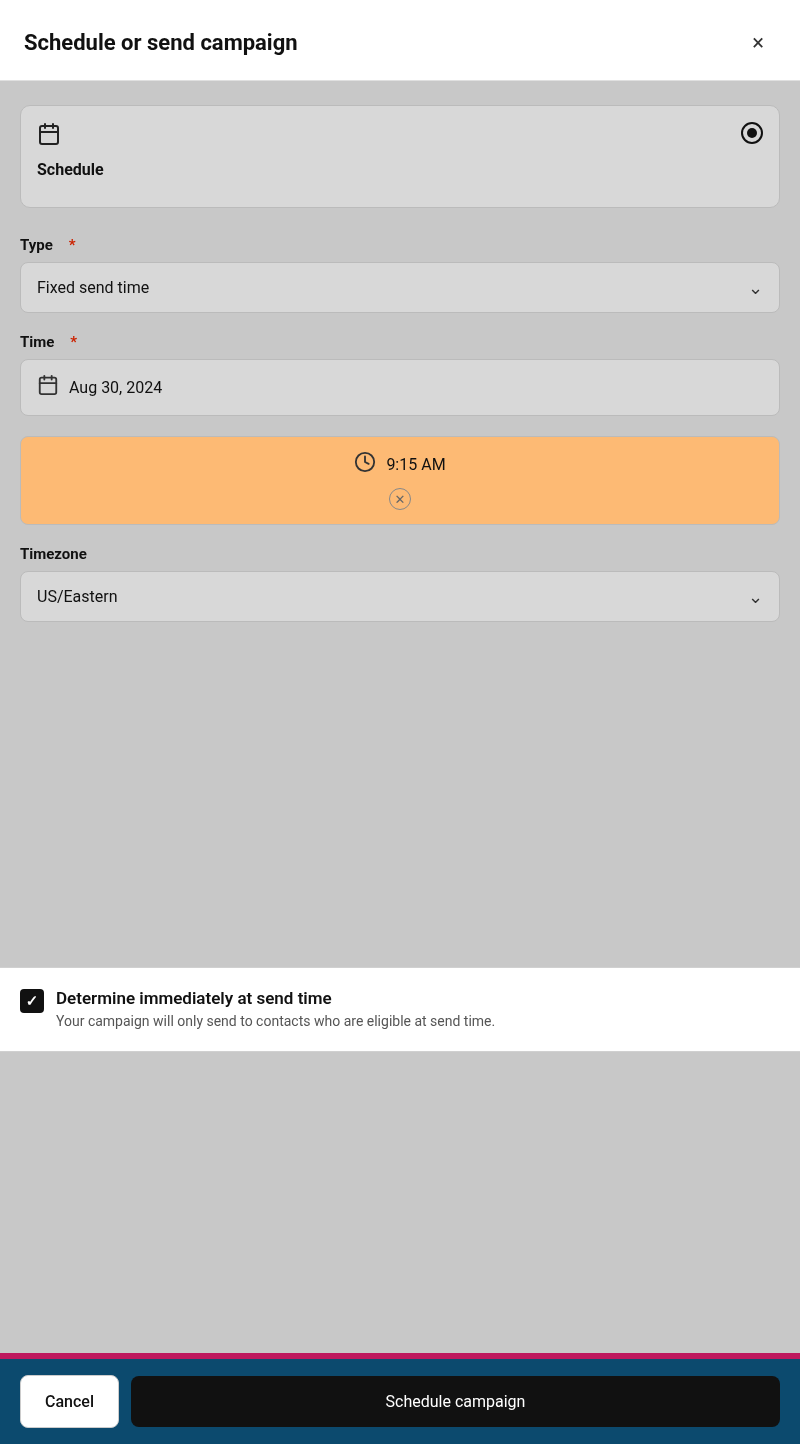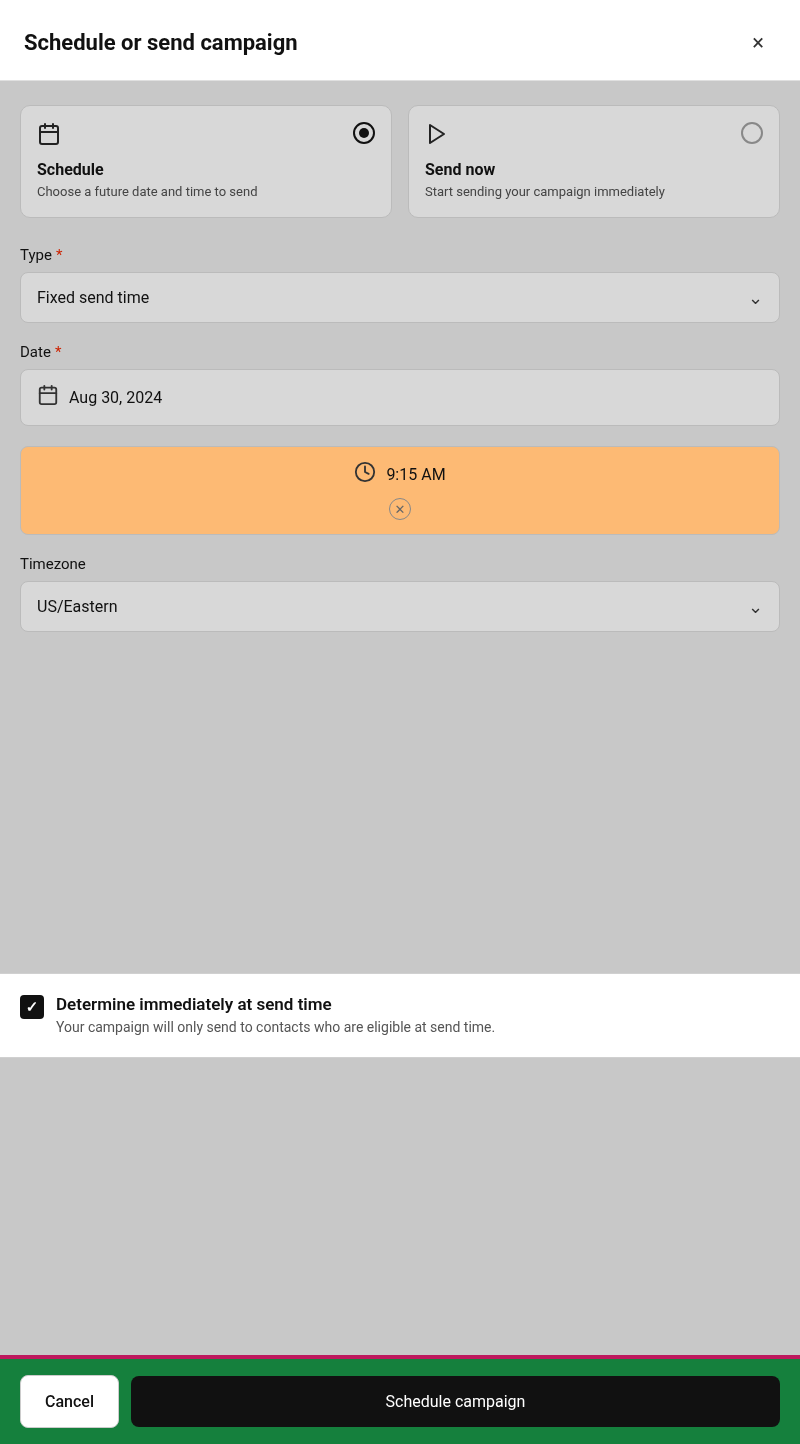--- a/index.html
+++ b/index.html
@@ -119,41 +119,41 @@
 
     .radio-indicator.empty {
       background: transparent;
       border: 2px solid #888;
     }
 
     .card-title {
       font-size: 16px;
       font-weight: 700;
       color: #111;
-      margin-bottom: 4px;
+      margin-bottom: 12px;
     }
 
     .card-desc {
       font-size: 13px;
       color: #444;
       line-height: 1.4;
     }
 
     .field-group {
       margin-bottom: 20px;
     }
 
     .field-label {
       font-size: 15px;
-      font-weight: 400;
+      font-weight: 700;
       color: #111;
       margin-bottom: 8px;
       display: flex;
       align-items: center;
-      gap: 4px;
+      gap: 16px;
     }
 
     .required-star {
       color: #cc2200;
       font-size: 15px;
     }
 
     .select-input {
       width: 100%;
       background: #d8d8d8;
@@ -275,26 +275,26 @@
       line-height: 1.4;
     }
 
     .modal-footer-bg {
       background: #c8c8c8;
       flex: 1;
       min-height: 200px;
     }
 
     .modal-footer {
-      background: #15803d;
+      background: #0c4a6e;
       padding: 16px 20px;
       display: flex;
       gap: 12px;
       align-items: center;
-      border-top: 4px solid #be185d;
+      border-top: 6px solid #be185d;
     }
 
     .cancel-btn {
       padding: 16px 24px;
       border: 1.5px solid #cccccc;
       border-radius: 8px;
       background: #ffffff;
       font-size: 16px;
       font-weight: 500;
       color: #111;
@@ -348,52 +348,39 @@
               <line x1="16" y1="2" x2="16" y2="6"></line>
               <line x1="8" y1="2" x2="8" y2="6"></line>
               <line x1="3" y1="10" x2="21" y2="10"></line>
             </svg>
           </span>
           <div class="radio-indicator filled">
             <div class="radio-dot"></div>
           </div>
         </div>
         <div class="card-title">Schedule</div>
-        <div class="card-desc">Choose a future date and time to send</div>
-      </div>
-
-      <div class="option-card">
-        <div class="option-card-header">
-          <span class="card-icon">
-            <svg class="send-svg" viewBox="0 0 24 24" fill="none" stroke="currentColor" stroke-width="2" stroke-linecap="round" stroke-linejoin="round">
-              <polygon points="5 3 19 12 5 21 5 3"></polygon>
-            </svg>
-          </span>
-          <div class="radio-indicator empty"></div>
-        </div>
-        <div class="card-title">Send now</div>
-        <div class="card-desc">Start sending your campaign immediately</div>
-      </div>
+      </div>
+
 
     </div>
 
     <div class="field-group">
       <div class="field-label">
         <span>Type</span>
         <span class="required-star">*</span>
       </div>
       <div class="select-input">
         <span>Fixed send time</span>
         <span class="chevron">⌄</span>
       </div>
     </div>
 
     <div class="field-group">
       <div class="field-label">
-        <span>Date</span>
+        <span>Time</span>
         <span class="required-star">*</span>
       </div>
       <div class="date-input">
         <span class="date-icon">
           <svg width="22" height="22" viewBox="0 0 24 24" fill="none" stroke="currentColor" stroke-width="2" stroke-linecap="round" stroke-linejoin="round">
             <rect x="3" y="4" width="18" height="18" rx="2" ry="2"></rect>
             <line x1="16" y1="2" x2="16" y2="6"></line>
             <line x1="8" y1="2" x2="8" y2="6"></line>
             <line x1="3" y1="10" x2="21" y2="10"></line>
           </svg>

